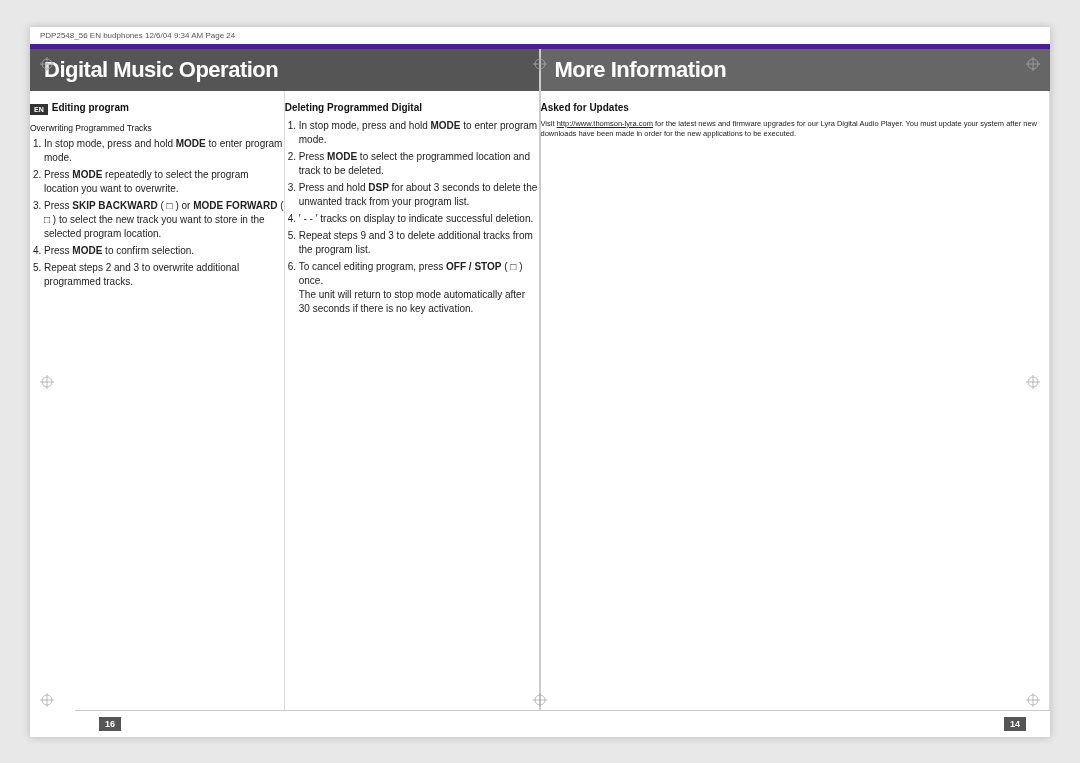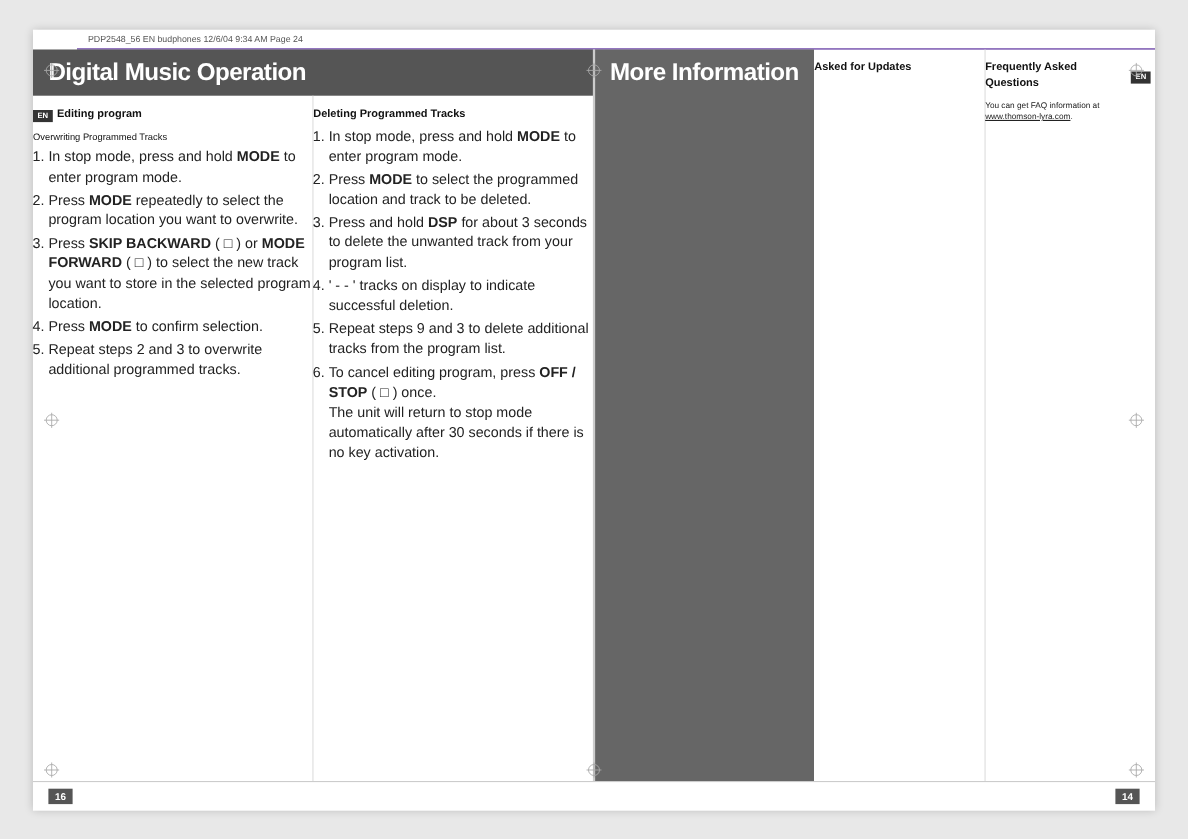--- a/index.html
+++ b/index.html
@@ -23,45 +23,44 @@
       flex-direction: column;
       position: relative;
       box-shadow: 0 0 8px rgba(0,0,0,0.2);
     }
 
     
     .top-bar {
       font-size: 8px;
       color: #555;
       padding: 4px 10px;
-      border-bottom: 1px solid #4c1d95;
+      border-bottom: 5px solid #4c1d95;
       display: flex;
       align-items: flex-end;
       gap: 20px;
-      margin-left: 40px;
     }
 
     .content-area {
       display: flex;
       flex: 1;
     }
 
     
     .left-half {
       width: 50%;
       border-right: 1px solid #ccc;
       display: flex;
       flex-direction: column;
     }
 
     
     .right-half {
       width: 50%;
       display: flex;
-      flex-direction: row;
+      flex-direction: column;
     }
 
     .section-title-bar {
       background: #555;
       color: white;
       padding: 8px 14px;
       font-size: 22px;
       font-weight: bold;
       letter-spacing: -0.5px;
     }
@@ -115,34 +114,35 @@
       margin-bottom: 4px;
     }
 
     ol {
       padding-left: 14px;
       margin-top: 3px;
     }
 
     ol li {
       margin-bottom: 3px;
-      font-size: 13px;
+      font-size: 10px;
       line-height: 1.4;
     }
 
     b, strong {
       font-weight: bold;
     }
 
     .footer-area {
       display: flex;
-      padding: 6px 14px;
+      padding: 6px 24px;
       border-top: 1px solid #ccc;
       align-items: flex-end;
       justify-content: space-between;
+      margin-left: 45px;
     }
 
     .page-number-left {
       display: flex;
       align-items: center;
       gap: 6px;
       font-size: 9px;
       font-weight: bold;
     }
 
@@ -290,21 +290,21 @@
             <li>Press <strong>MODE</strong> repeatedly to select the program location you want to overwrite.</li>
             <li>Press <strong>SKIP BACKWARD</strong> ( □ ) or <strong>MODE FORWARD</strong> ( □ ) to select the new track you want to store in the selected program location.</li>
             <li>Press <strong>MODE</strong> to confirm selection.</li>
             <li>Repeat steps 2 and 3 to overwrite additional programmed tracks.</li>
           </ol>
         </div>
 
         <div class="columns-divider"></div>
 
         <div class="column">
-          <div class="column-heading">Deleting Programmed Tracks</div>
+          <div class="column-heading">Deleting Programmed Digital</div>
           <ol>
             <li>In stop mode, press and hold <strong>MODE</strong> to enter program mode.</li>
             <li>Press <strong>MODE</strong> to select the programmed location and track to be deleted.</li>
             <li>Press and hold <strong>DSP</strong> for about 3 seconds to delete the unwanted track from your program list.</li>
             <li>' - - ' tracks on display to indicate successful deletion.</li>
             <li>Repeat steps 9 and 3 to delete additional tracks from the program list.</li>
             <li>To cancel editing program, press <strong>OFF / STOP</strong> ( □ ) once.<br>The unit will return to stop mode automatically after 30 seconds if there is no key activation.</li>
           </ol>
         </div>
 
@@ -316,33 +316,27 @@
     <div class="right-half">
 
       <div class="section-title-bar right">
         <span>More Information</span>
       </div>
 
       <div class="right-columns-area">
 
         <div class="column">
           <div class="column-heading">Asked for Updates</div>
-        </div>
-
-        <div class="columns-divider"></div>
-
-        <div class="column">
-          <div class="column-heading-row">
-            <span class="column-heading" style="margin-right:4px;">Frequently Asked Questions</span>
-            <span class="en-badge">EN</span>
-          </div>
           <p style="font-size:7.5px; line-height:1.4;">
-            You can get FAQ information at <br><span class="link">www.thomson-lyra.com</span>.
+            Visit <span class="link">http://www.thomson-lyra.com</span> for the latest news and firmware upgrades for our Lyra Digital Audio Player. You must update your system after new downloads have been made in order for the new applications to be executed.
           </p>
         </div>
+
+        <div class="columns-divider"></div>
+
 
       </div>
     </div>
 
   </div>
 
   <div class="footer-area">
     <div class="page-number-left">
       <span class="page-num-box">16</span>
     </div>

